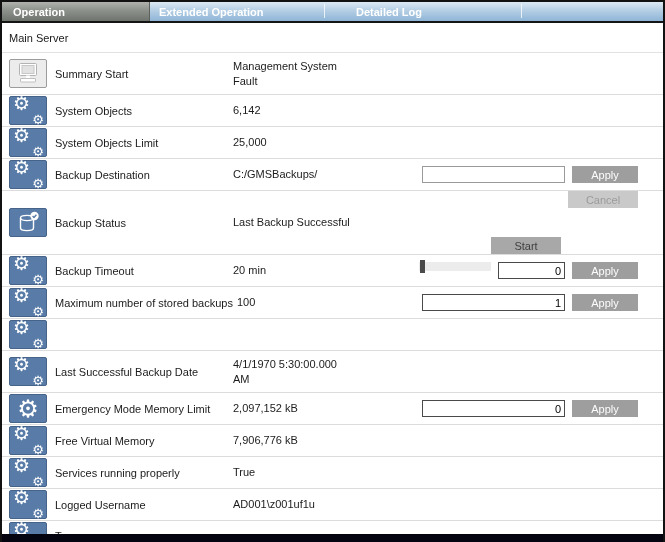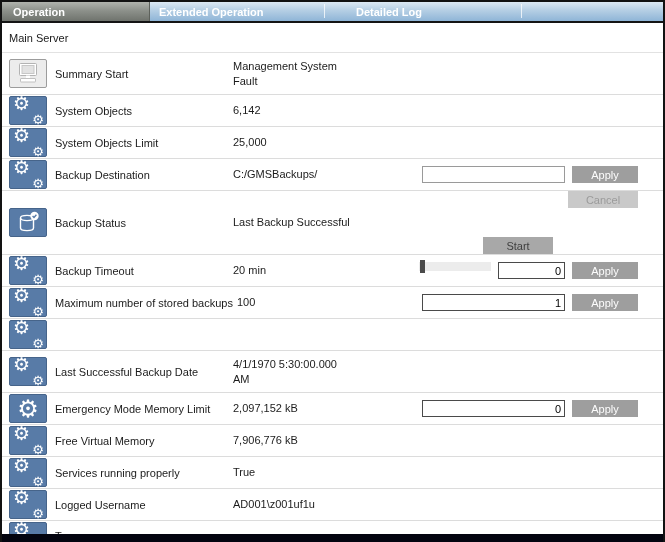--- a/index.html
+++ b/index.html
@@ -46,21 +46,21 @@
   .value{ font-size:11px; color:#1b1b1b; white-space:pre-line; line-height:1.35; }
   .controls{ margin-left:auto; display:flex; align-items:flex-start; gap:7px; flex:none; }
   .ctl-input{ height:17px; border:1px solid #9a9a9a; background:#fff; font-size:11px;
     font-family:"Liberation Sans",sans-serif; padding:0 3px; width:143px; }
   .ctl-input.num{ border-color:#4a4a4a; text-align:right; }
   .ctl-input.narrow{ width:67px; }
   .ctl-btn{ width:66px; height:17px; border:none; font-size:11px;
     font-family:"Liberation Sans",sans-serif; cursor:pointer; }
   .btn-apply{ background:#9e9e9e; color:#fdfdfd; }
   .btn-start{ background:#a8a8a8; color:#404040; width:70px;margin-top:46px; }
-  .btn-cancel{ background:#c9c9c9; color:#9b9b9b; width:70px;margin-left:8px; }
+  .btn-cancel{ background:#c9c9c9; color:#9b9b9b; width:70px; }
   .slider{ width:72px; height:9px; background:#ececec; position:relative; flex:none; }
   .slider-handle{ position:absolute; left:1px; top:-2px; width:5px; height:13px; background:#4a4a4a; }
   .bottom-bar{ height:8px; flex:none; background:#03040f; }
 </style>
 </head>
 <body>
 
 <div class="window">
   <div class="tabbar">
     <div class="tab tab-active">Operation</div>

